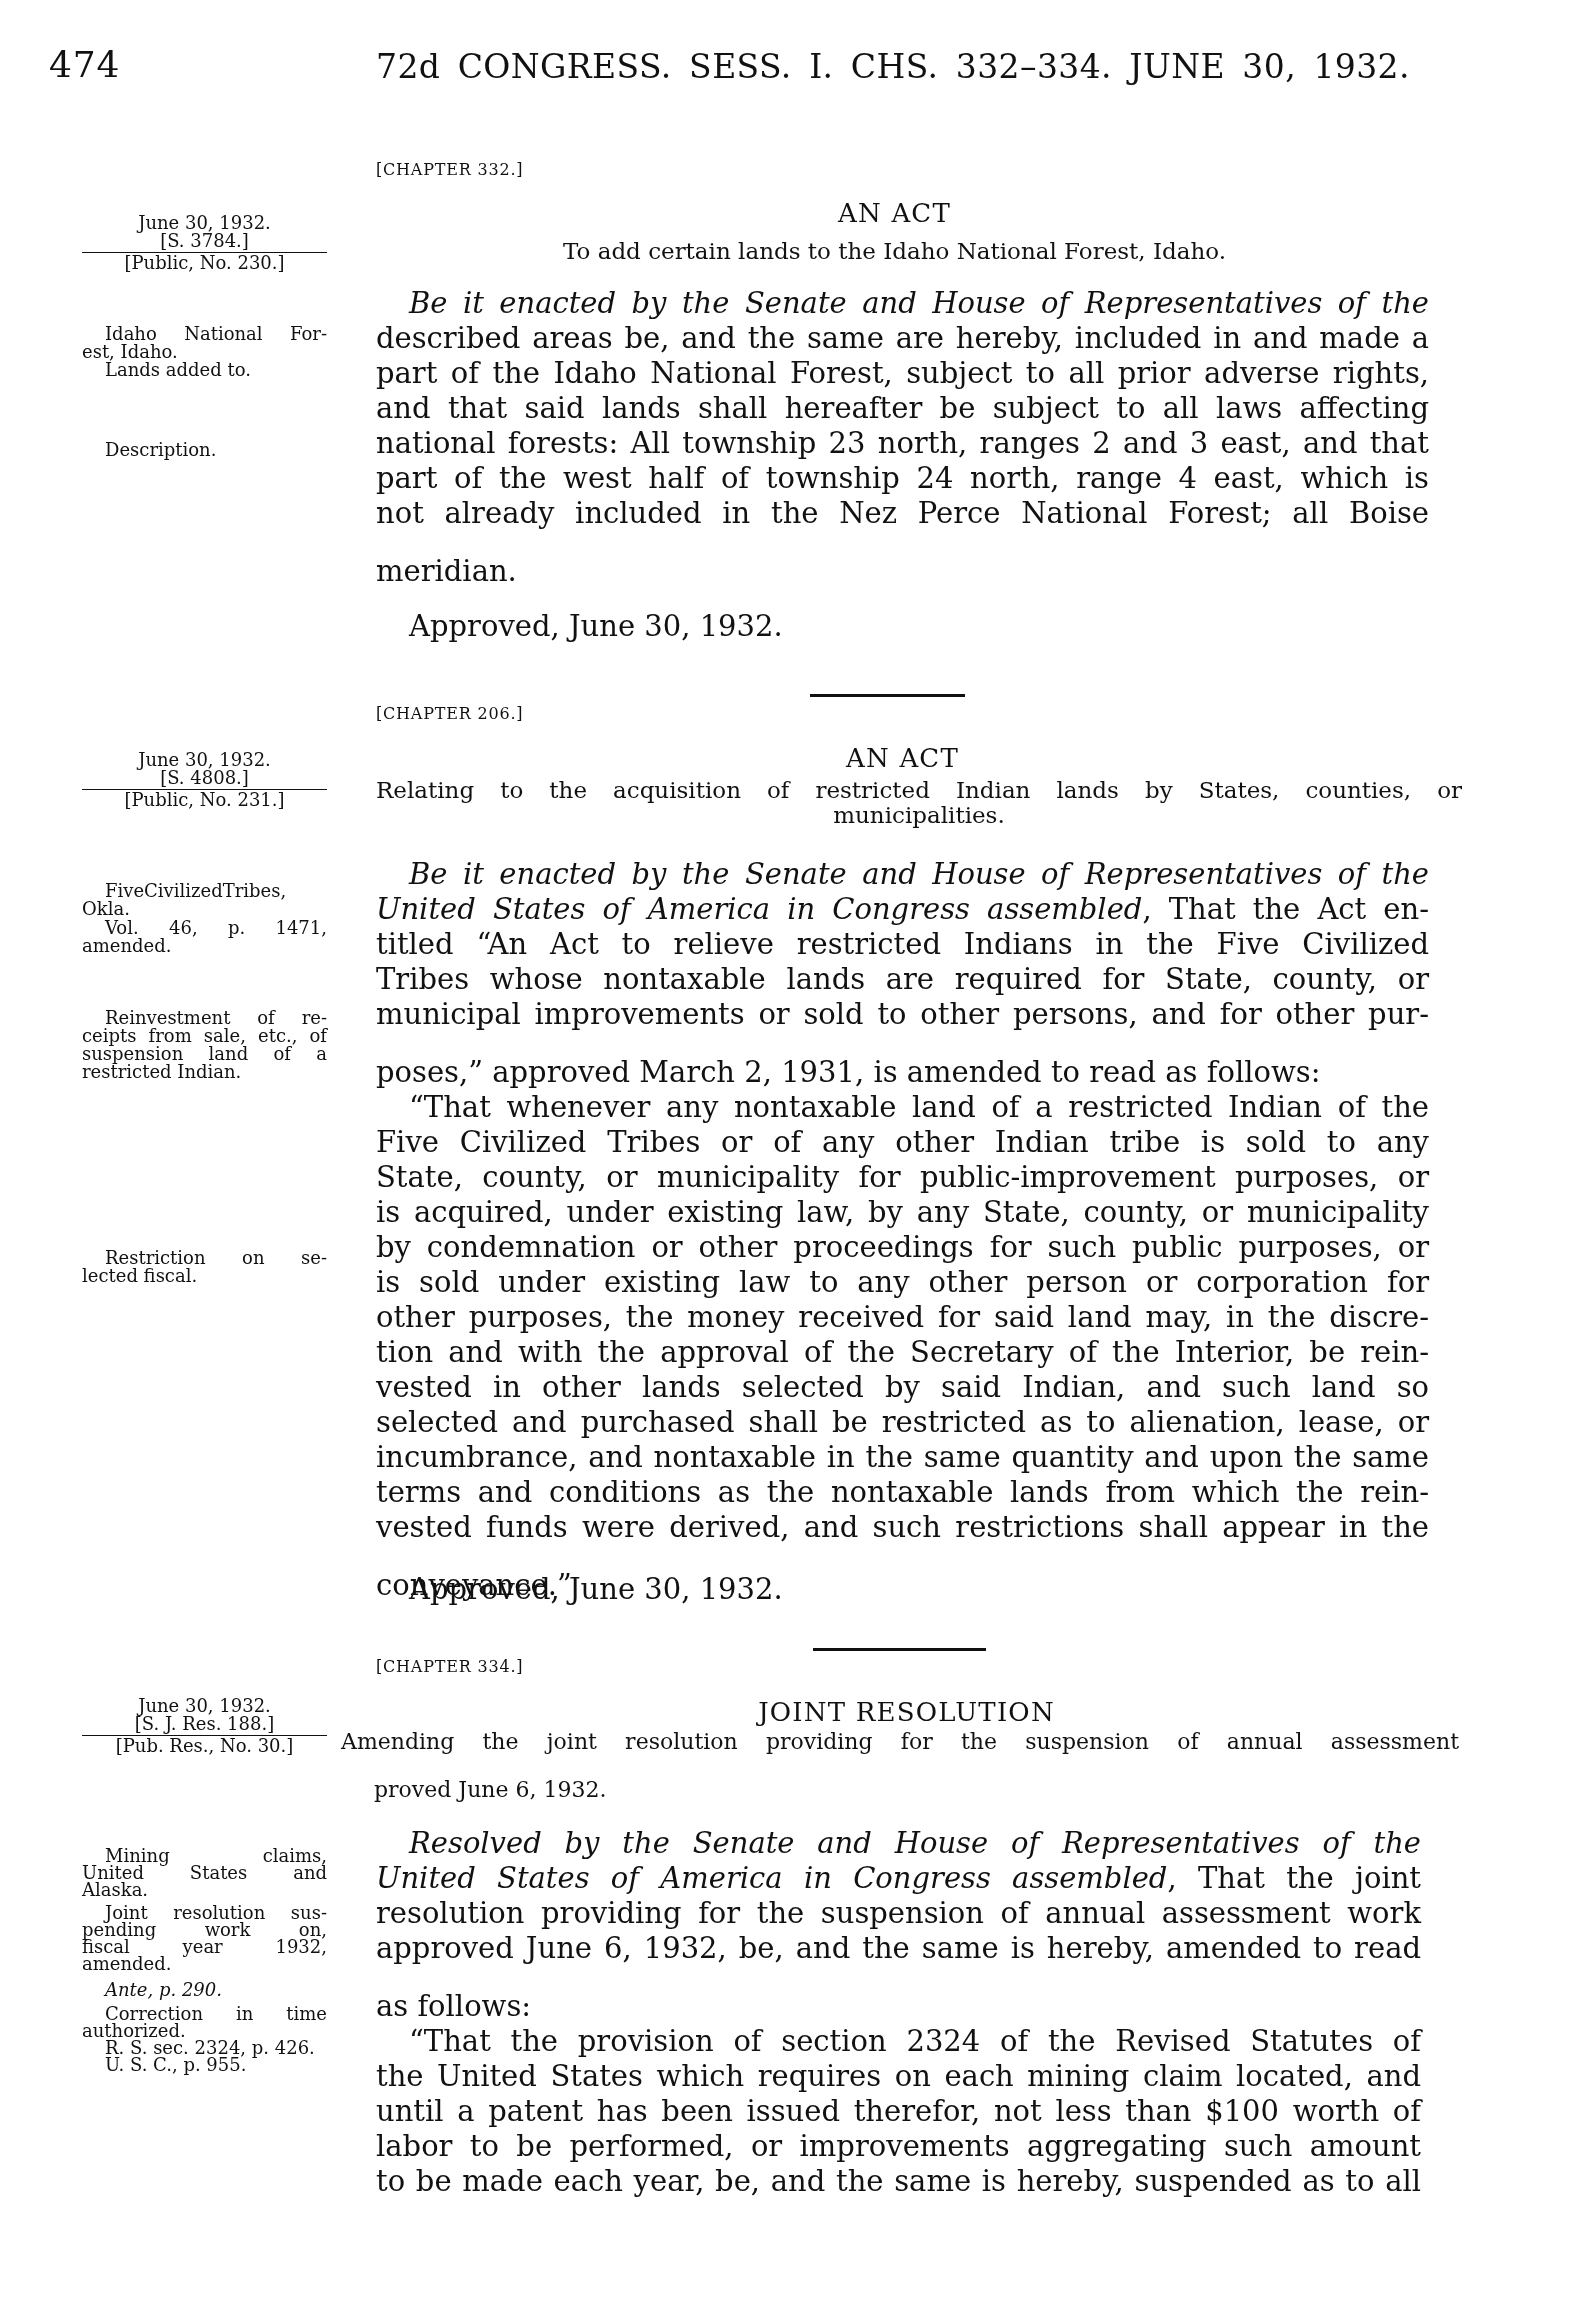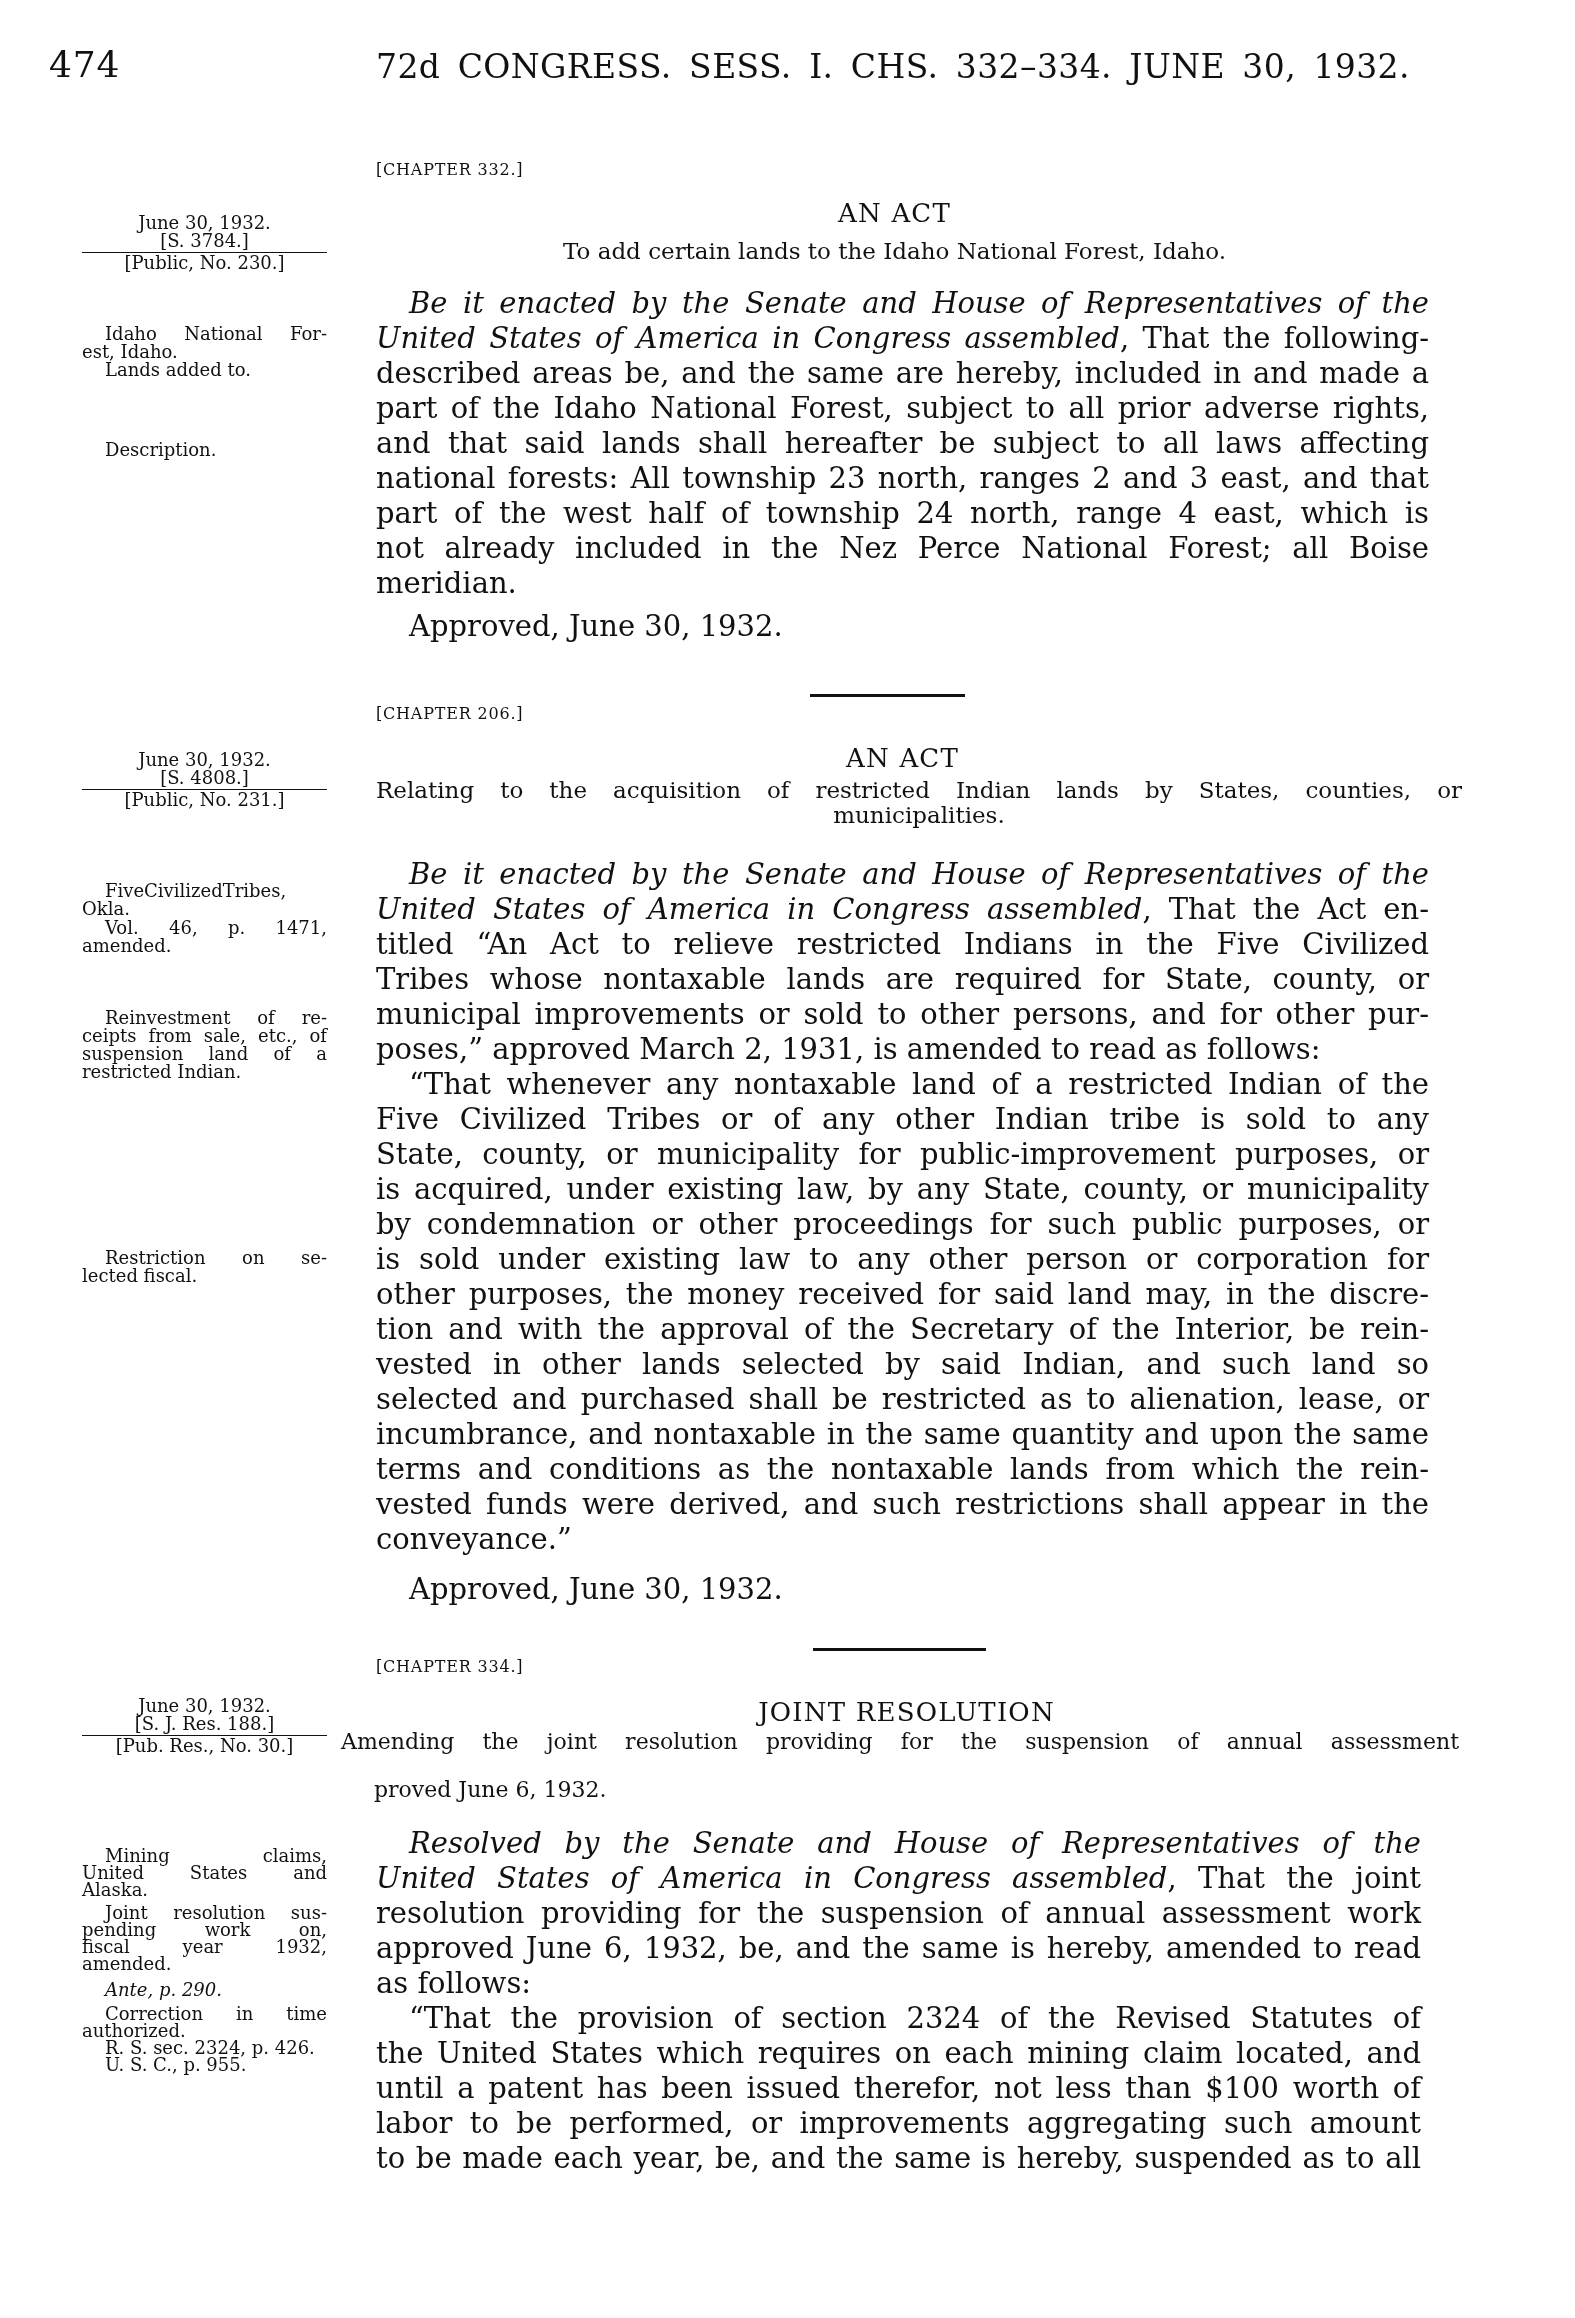--- a/index.html
+++ b/index.html
@@ -11,21 +11,21 @@
     .pagenum { left: 49px; top: 44px; font-size: 36px; letter-spacing: 0.8px; }
     .running-head { left: 376px; top: 47px; font-size: 33px; letter-spacing: 0.4px; white-space: nowrap; word-spacing: 6.5px; }
 
     .chapter-label { font-size: 16px; letter-spacing: 0.8px; }
     .act-title { font-size: 26px; text-align: center; letter-spacing: 1.2px; }
     .act-purpose { font-size: 23px; text-align: center; line-height: 28px; }
     .body-text {
       font-size: 29px; line-height: 35px; text-align: justify; text-align-last: justify;
     }
     .body-text .line { display: block; text-align: justify; text-align-last: justify; white-space: nowrap; }
-    .body-text .line.last { text-align-last: left; }
+    .body-text .line.last { text-align-last: left; margin-top: 23px; }
     .body-text .line.indent { padding-left: 33px; }
     .body-text i { font-style: italic; }
     .approved { font-size: 29px; padding-left: 33px; }
 
     .margin { font-size: 18px; line-height: 18px; text-align: justify; }
     .margin .ml { display: block; white-space: nowrap; text-align: justify; text-align-last: justify; }
     .margin .ml.last { text-align-last: left; }
     .margin .ml.ind { padding-left: 23px; }
     .margin .ml.center { text-align: center; text-align-last: center; }
     .side-rule { height: 0; border-top: 1.6px solid #111; }
@@ -53,21 +53,20 @@
     <span class="ml ind">Idaho National For-</span>
     <span class="ml last">est, Idaho.</span>
     <span class="ml ind last">Lands added to.</span>
   </div>
   <div class="abs margin" style="left:82px; width:245px; top:441px;">
     <span class="ml ind last">Description.</span>
   </div>
 
   <div class="abs body-text" style="left:376px; width:1053px; top:286px;">
     <span class="line indent"><i>Be it enacted by the Senate and House of Representatives of the</i></span>
-    <span class="line"><i>United States of America in Congress assembled</i><span>, That the following-</span></span>
     <span class="line">described areas be, and the same are hereby, included in and made a</span>
     <span class="line">part of the Idaho National Forest, subject to all prior adverse rights,</span>
     <span class="line">and that said lands shall hereafter be subject to all laws affecting</span>
     <span class="line">national forests: All township 23 north, ranges 2 and 3 east, and that</span>
     <span class="line">part of the west half of township 24 north, range 4 east, which is</span>
     <span class="line">not already included in the Nez Perce National Forest; all Boise</span>
     <span class="line last">meridian.</span>
   </div>
   <div class="abs approved" style="left:376px; top:609px;">Approved, June 30, 1932.</div>
 </section>

